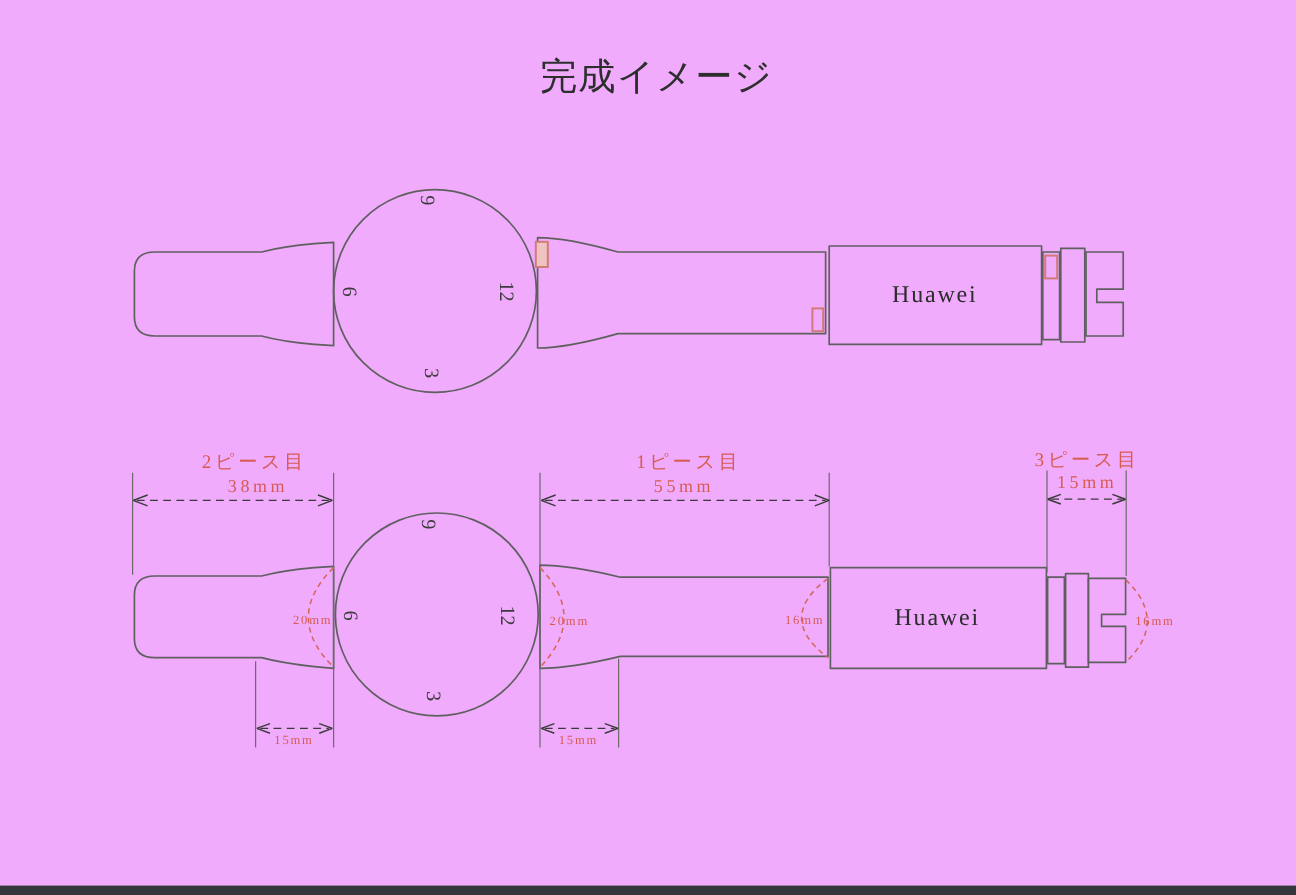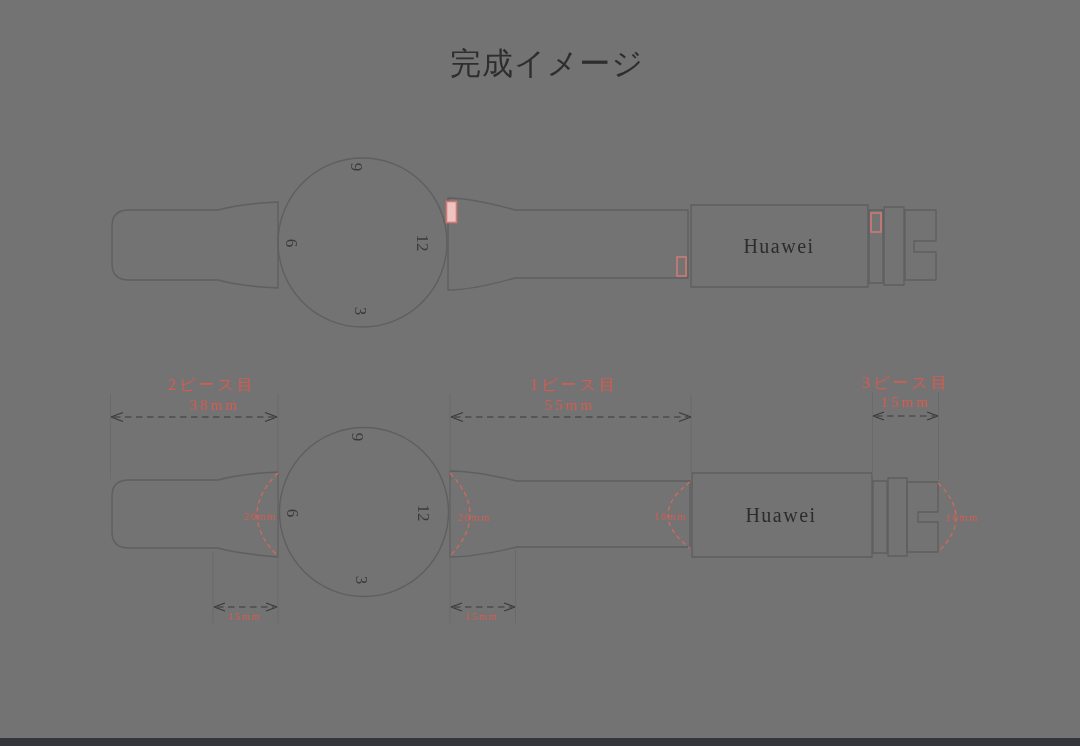--- a/index.html
+++ b/index.html
@@ -1,19 +1,19 @@
 <!DOCTYPE html>
 <html><head>
 <meta charset="utf-8">
 <style>
   html,body{margin:0;padding:0;background:#ffffff;}
   .canvas{
     position:relative;
     width:1080px;height:746px;
-    background:#737373;
+    background:#f0abfc;
     overflow:hidden;
     font-family:"Liberation Serif","DejaVu Serif",serif;
   }
   svg{position:absolute;left:0;top:0;}
   .outline{fill:none;stroke:#5f5f5f;stroke-width:1.4;stroke-linejoin:round;}
   .ext{stroke:#6a6a6a;stroke-width:1;}
   .dimline{stroke:#3a3a3a;stroke-width:1.1;stroke-dasharray:6.5 4.5;}
   .arrow{stroke:#3a3a3a;stroke-width:1.2;fill:none;}
   .redarc{fill:none;stroke:#d4685e;stroke-width:1.3;stroke-dasharray:4.5 3.5;}
   .redmark{fill:none;stroke:#cf7a74;stroke-width:1.6;}

